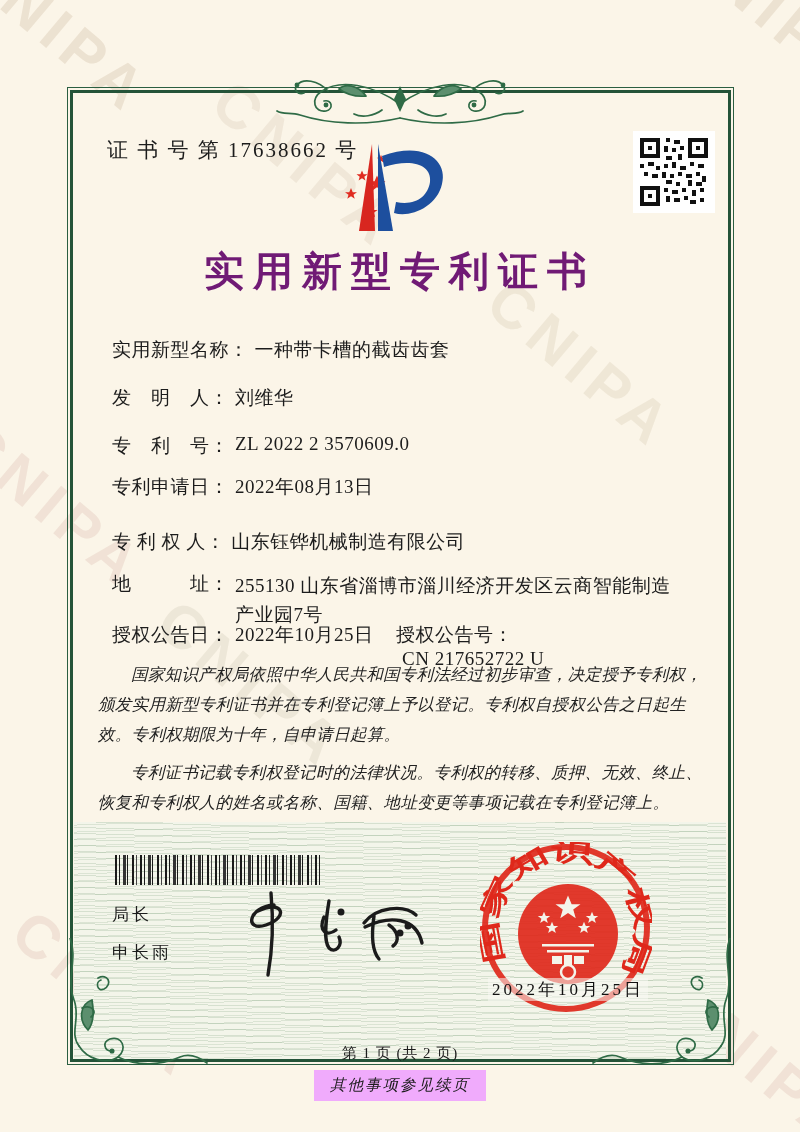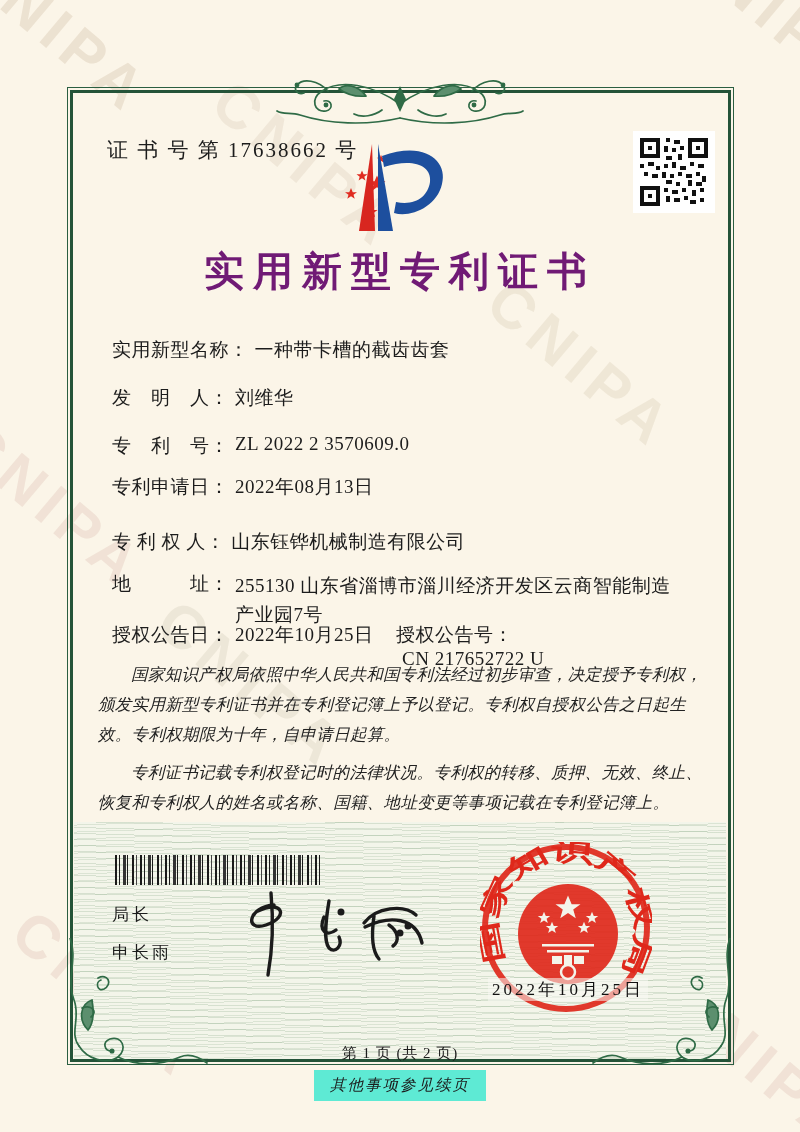--- a/index.html
+++ b/index.html
@@ -74,21 +74,21 @@
     font-family:"Liberation Sans","DejaVu Sans",sans-serif; letter-spacing:3px;}
   .signature{position:absolute; left:228px; top:885px;}
   
   .seal{position:absolute; left:480px; top:842px; width:172px; height:172px;}
   .seal-date{position:absolute; left:488px; top:978px; width:160px; text-align:center;
     font-size:17px; letter-spacing:3px; color:#111; background:rgba(248,248,242,0.55);}
   
   .page-info{position:absolute; left:0; top:1032px; width:100%; text-align:center;
     font-size:15px; letter-spacing:1px;margin-top:12px;}
   .cont-note{position:absolute; left:0; top:1070px; width:100%; text-align:center;}
-  .cont-note span{display:inline-block; background:#5eead4; padding:5px 16px;
+  .cont-note span{display:inline-block; background:#f0abfc; padding:5px 16px;
     font-size:15.5px; font-style:italic; letter-spacing:2px;}
   
   .orn{position:absolute; pointer-events:none;}
   .orn-top{left:270px; top:64px;}
   .orn-bl{left:58px; top:938px;}
   .orn-br{left:592px; top:938px;}
 </style>
 </head>
 <body>
 

